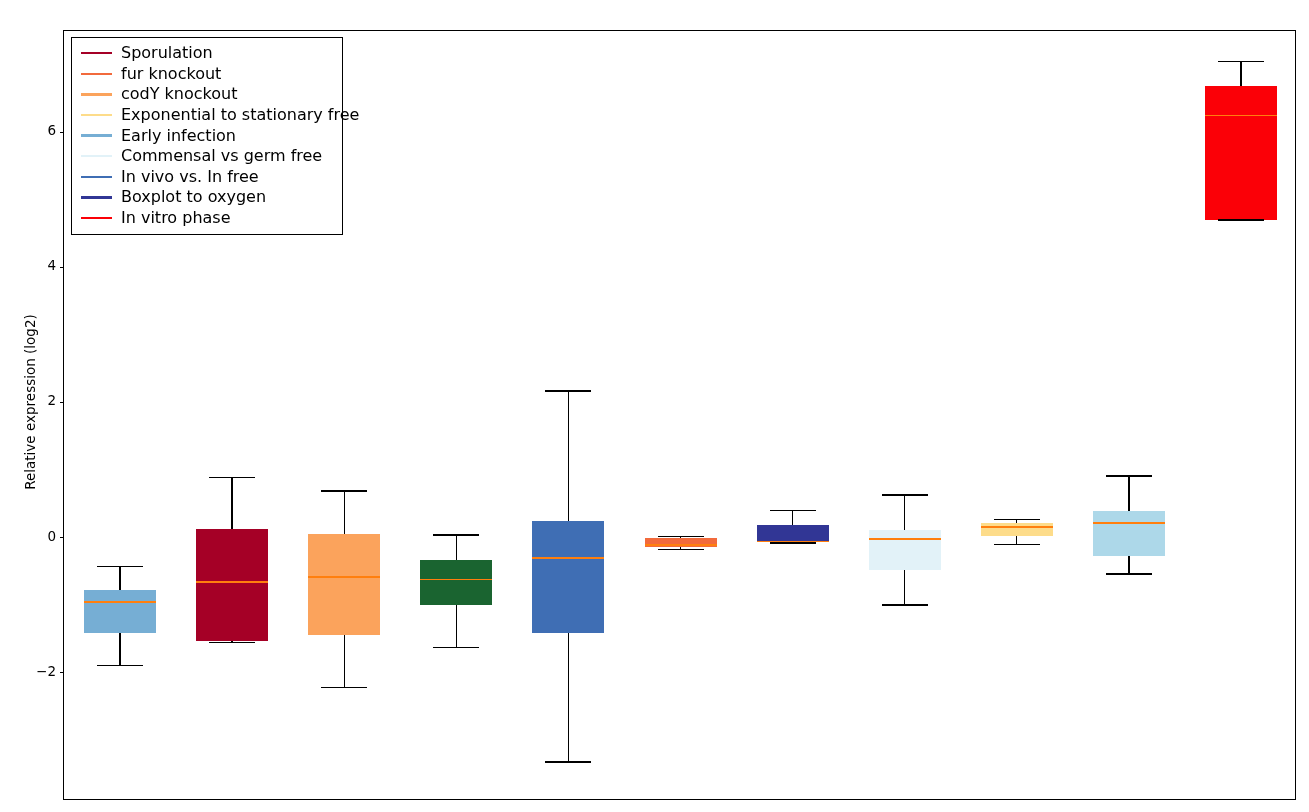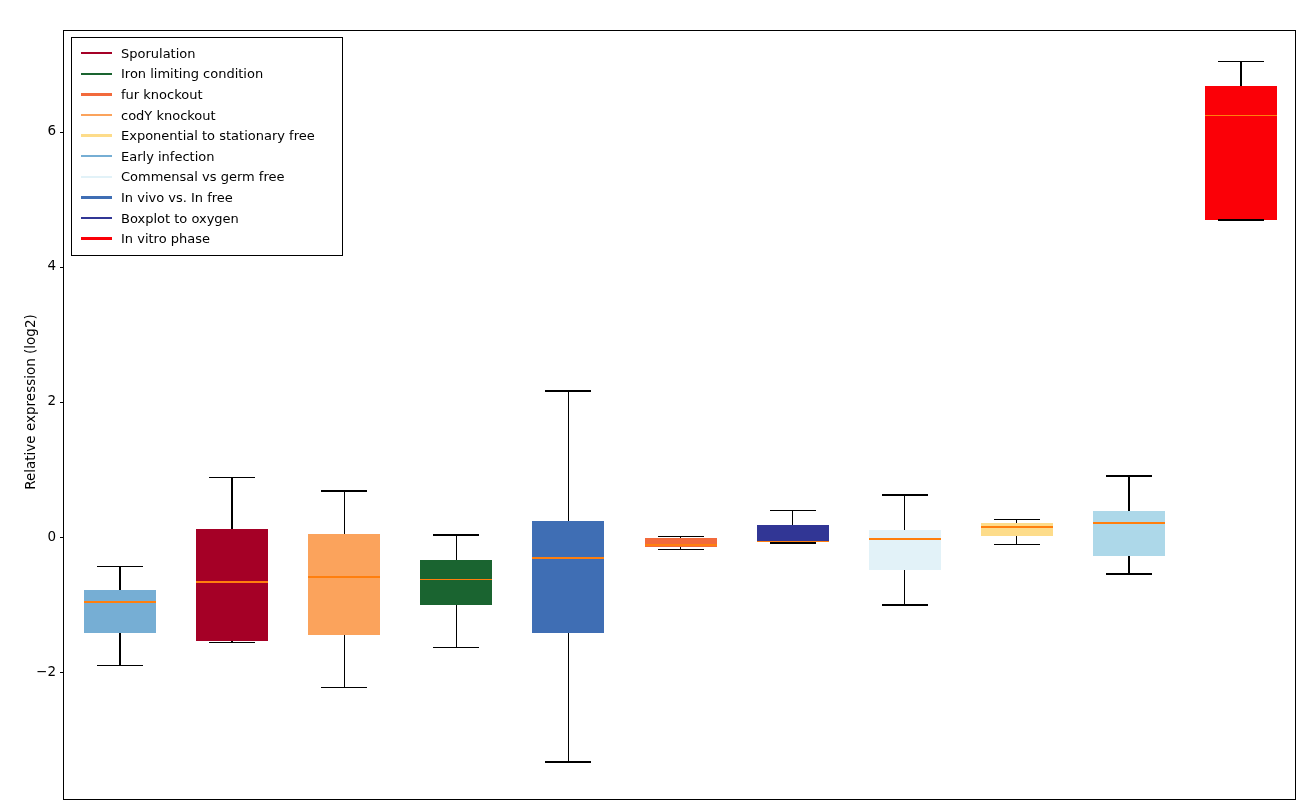--- a/index.html
+++ b/index.html
@@ -24,21 +24,21 @@
   .bx{position:absolute;box-sizing:border-box;}
   .bx .box{position:absolute;left:0;width:100%;box-sizing:border-box;}
   .bx .median{position:absolute;left:0;width:100%;height:1.7px;background:#ff7f0e;z-index:4;}
   .bx .wspine{position:absolute;width:1.4px;background:#000;left:50%;margin-left:-0.7px;z-index:2;}
   .bx .cap{position:absolute;height:1.4px;background:#000;z-index:3;}
 
   #legend{position:absolute;left:71px;top:37px;width:272px;
           border:1.1px solid #000;background:#fff;padding:5px 0 6px 0;box-sizing:border-box;}
   .lg-item{display:flex;align-items:center;height:20.6px;padding-left:9px;}
   .lg-swatch{width:31px;height:2.4px;flex:0 0 31px;margin-right:9px;}
-  .lg-txt{font-size:13px;color:#000;white-space:nowrap;line-height:1;}
+  .lg-txt{font-size:16px;color:#000;white-space:nowrap;line-height:1;}
 </style>
 </head>
 <body>
 
 <div id="fig">
 
   <div id="ylabel">Relative expression (log2)</div>
 
   <div id="axes">
     <div id="yticks">
@@ -154,24 +154,20 @@
         </div>
       </div>
   </div>
 
   <div id="legend">
       <div class="lg-item">
         <div class="lg-swatch" style="background: rgb(165, 0, 38);"></div>
         <div class="lg-txt">Sporulation</div>
       </div>
       <div class="lg-item">
-        <div class="lg-swatch" style="background: rgb(26, 100, 48);"></div>
-        <div class="lg-txt">Iron limiting condition</div>
-      </div>
-      <div class="lg-item">
         <div class="lg-swatch" style="background: rgb(242, 106, 60);"></div>
         <div class="lg-txt">fur knockout</div>
       </div>
       <div class="lg-item">
         <div class="lg-swatch" style="background: rgb(251, 163, 92);"></div>
         <div class="lg-txt">codY knockout</div>
       </div>
       <div class="lg-item">
         <div class="lg-swatch" style="background: rgb(253, 220, 138);"></div>
         <div class="lg-txt">Exponential to stationary free</div>

